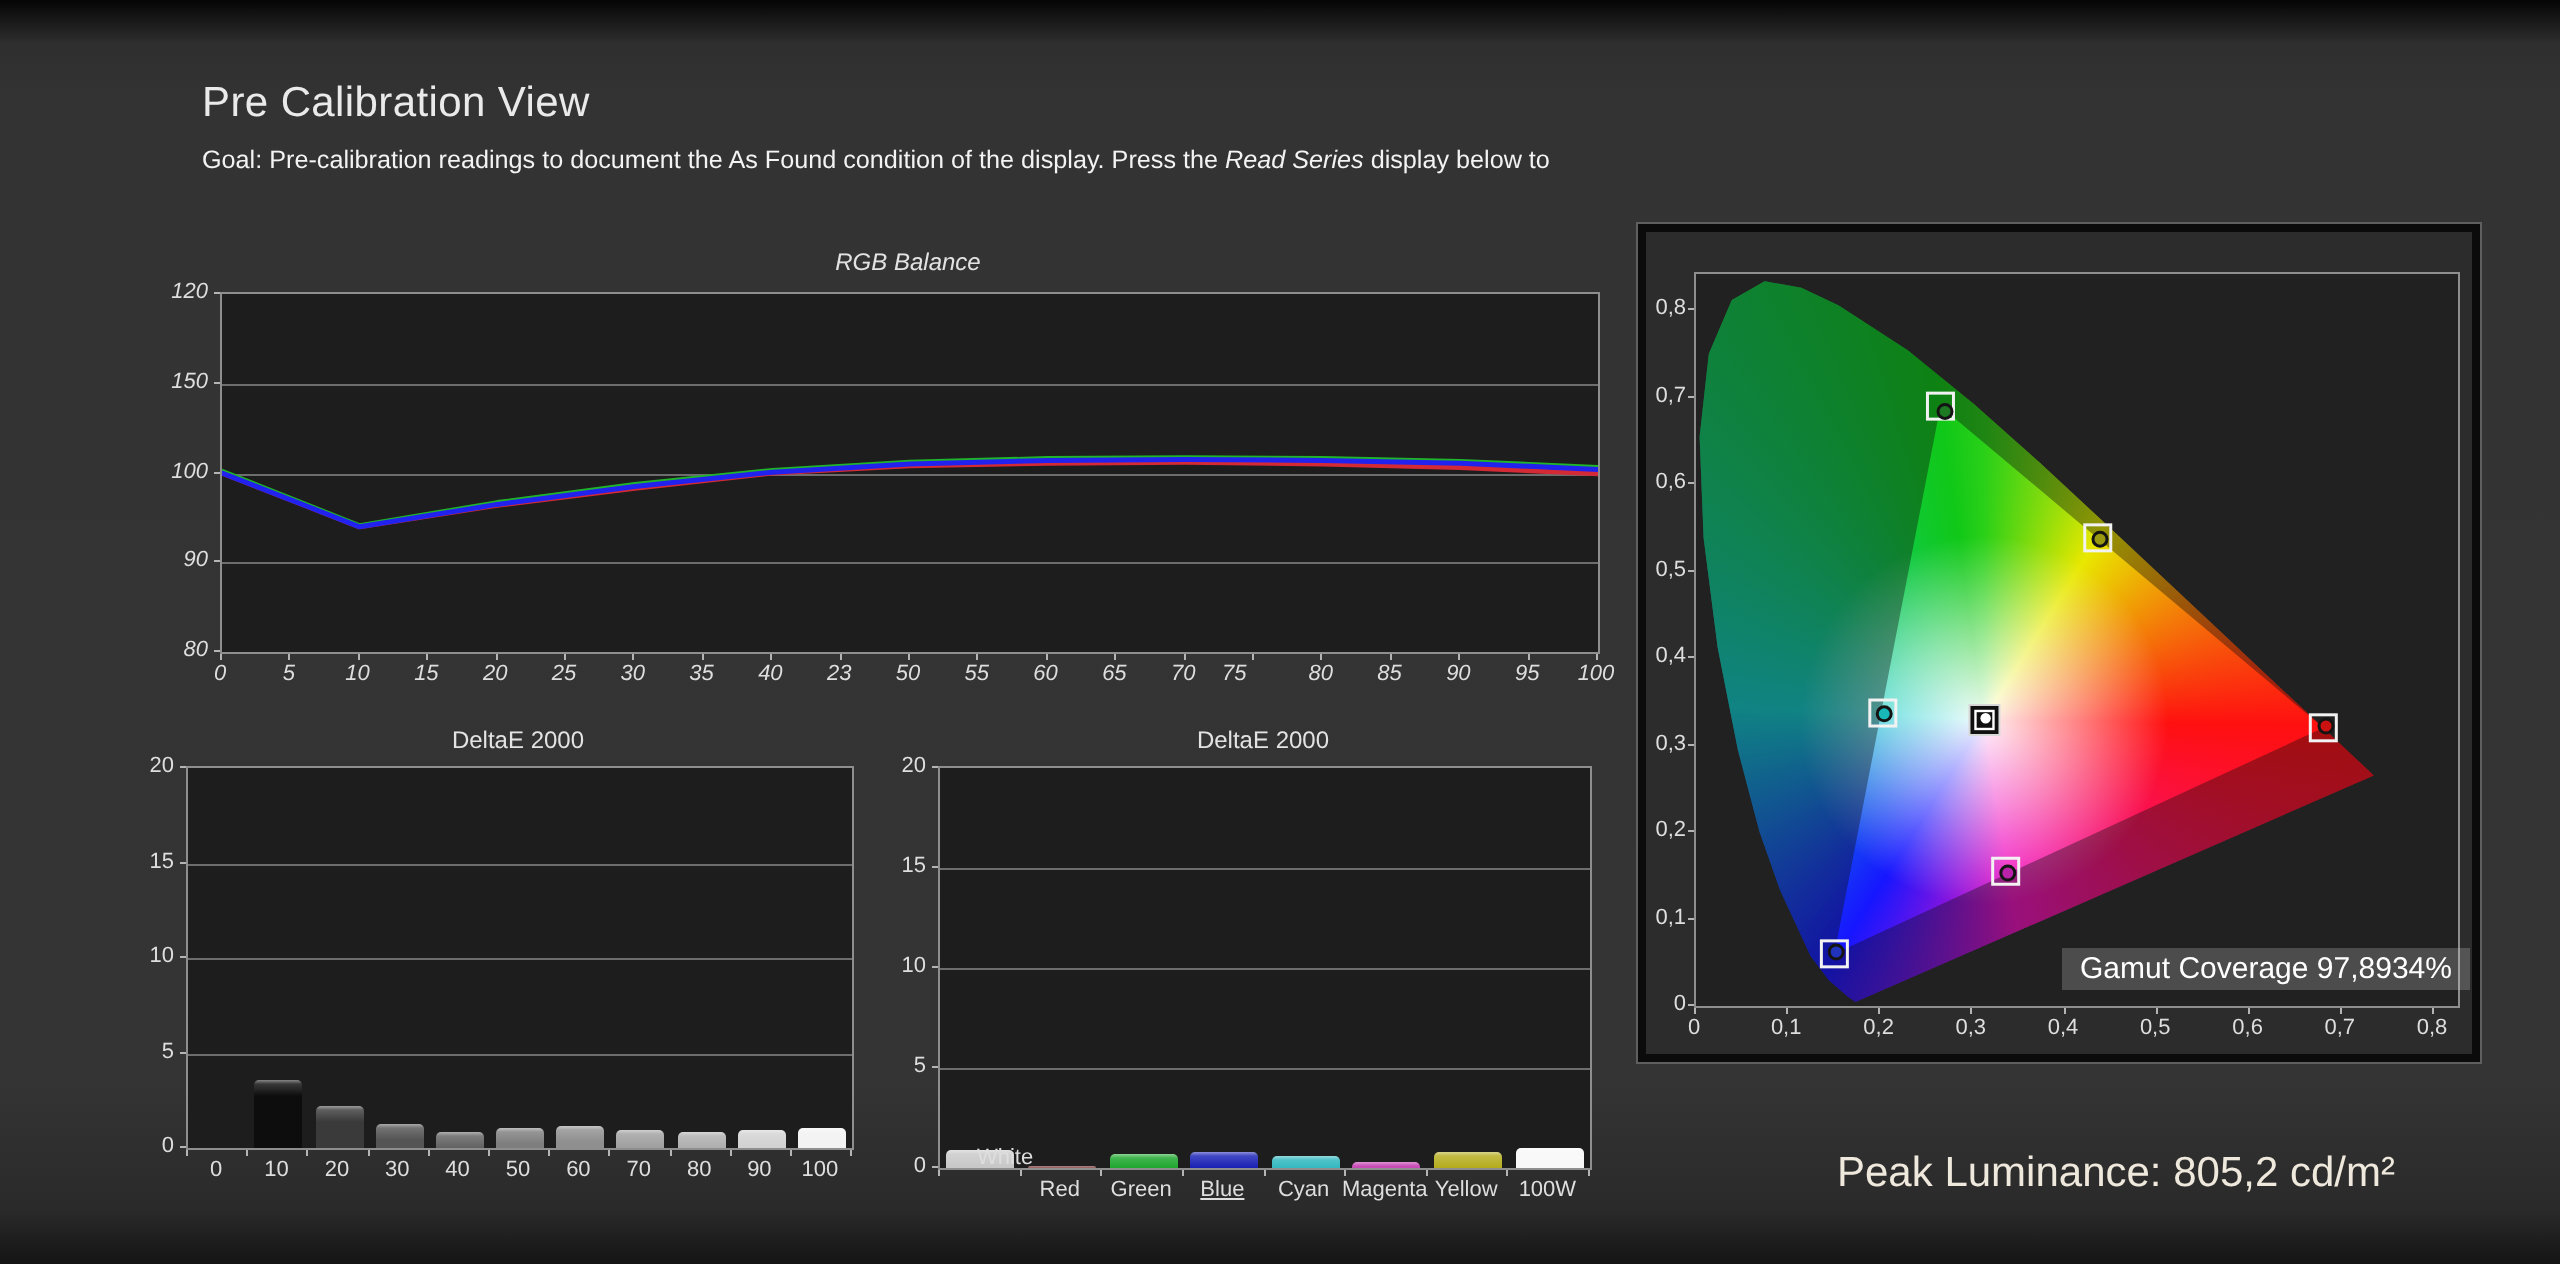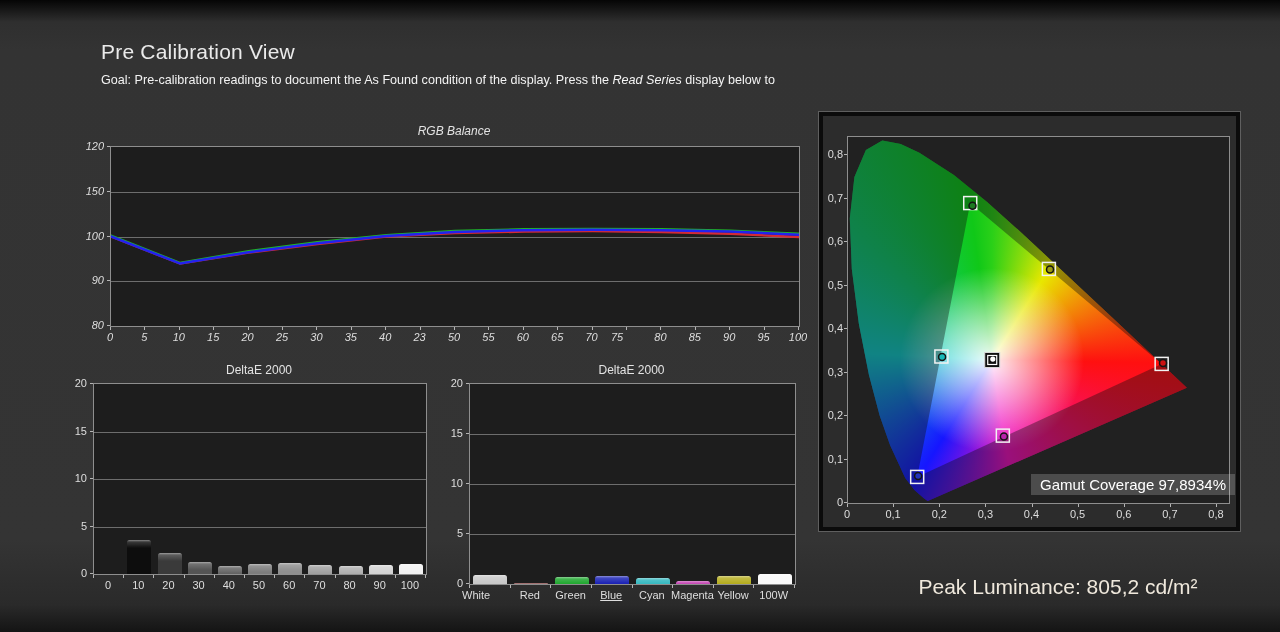--- a/index.html
+++ b/index.html
@@ -164,21 +164,21 @@
     <div class="tick-label" style="left: 0px; top: 214px; width: 27px; text-align: right;">0</div>
     <div class="tick" style="left: 30px; top: 220px; width: 3px; height: 1px;"></div>
     <div class="tick-label" style="left: 0px; top: 164px; width: 27px; text-align: right;">5</div>
     <div class="tick" style="left: 30px; top: 170px; width: 3px; height: 1px;"></div>
     <div class="tick-label" style="left: 0px; top: 114px; width: 27px; text-align: right;">10</div>
     <div class="tick" style="left: 30px; top: 120px; width: 3px; height: 1px;"></div>
     <div class="tick-label" style="left: 0px; top: 64px; width: 27px; text-align: right;">15</div>
     <div class="tick" style="left: 30px; top: 70px; width: 3px; height: 1px;"></div>
     <div class="tick-label" style="left: 0px; top: 14px; width: 27px; text-align: right;">20</div>
     <div class="tick" style="left: 30px; top: 20px; width: 3px; height: 1px;"></div>
-    <div class="tick-label" style="left: 26px; top: 226px; width: 54.6px; text-align: left;">White</div>
+    <div class="tick-label" style="left: 26px; top: 210px; width: 54.6px; text-align: right;">White</div>
     <div class="tick-label" style="left: 66.6px; top: 226px; width: 54.6px; text-align: center;">Red</div>
     <div class="tick-label" style="left: 107.3px; top: 226px; width: 54.6px; text-align: center;">Green</div>
     <div class="tick-label" style="left: 147.9px; top: 226px; width: 54.6px; text-align: center; text-decoration: underline;">Blue</div>
     <div class="tick-label" style="left: 188.5px; top: 226px; width: 54.6px; text-align: center;">Cyan</div>
     <div class="tick-label" style="left: 229.1px; top: 226px; width: 54.6px; text-align: center;">Magenta</div>
     <div class="tick-label" style="left: 269.8px; top: 226px; width: 54.6px; text-align: center;">Yellow</div>
     <div class="tick-label" style="left: 310.4px; top: 226px; width: 54.6px; text-align: center;">100W</div>
     <div class="tick" style="left: 33px; top: 222px; width: 1px; height: 3px;"></div>
     <div class="tick" style="left: 73.6px; top: 222px; width: 1px; height: 3px;"></div>
     <div class="tick" style="left: 114.3px; top: 222px; width: 1px; height: 3px;"></div>

